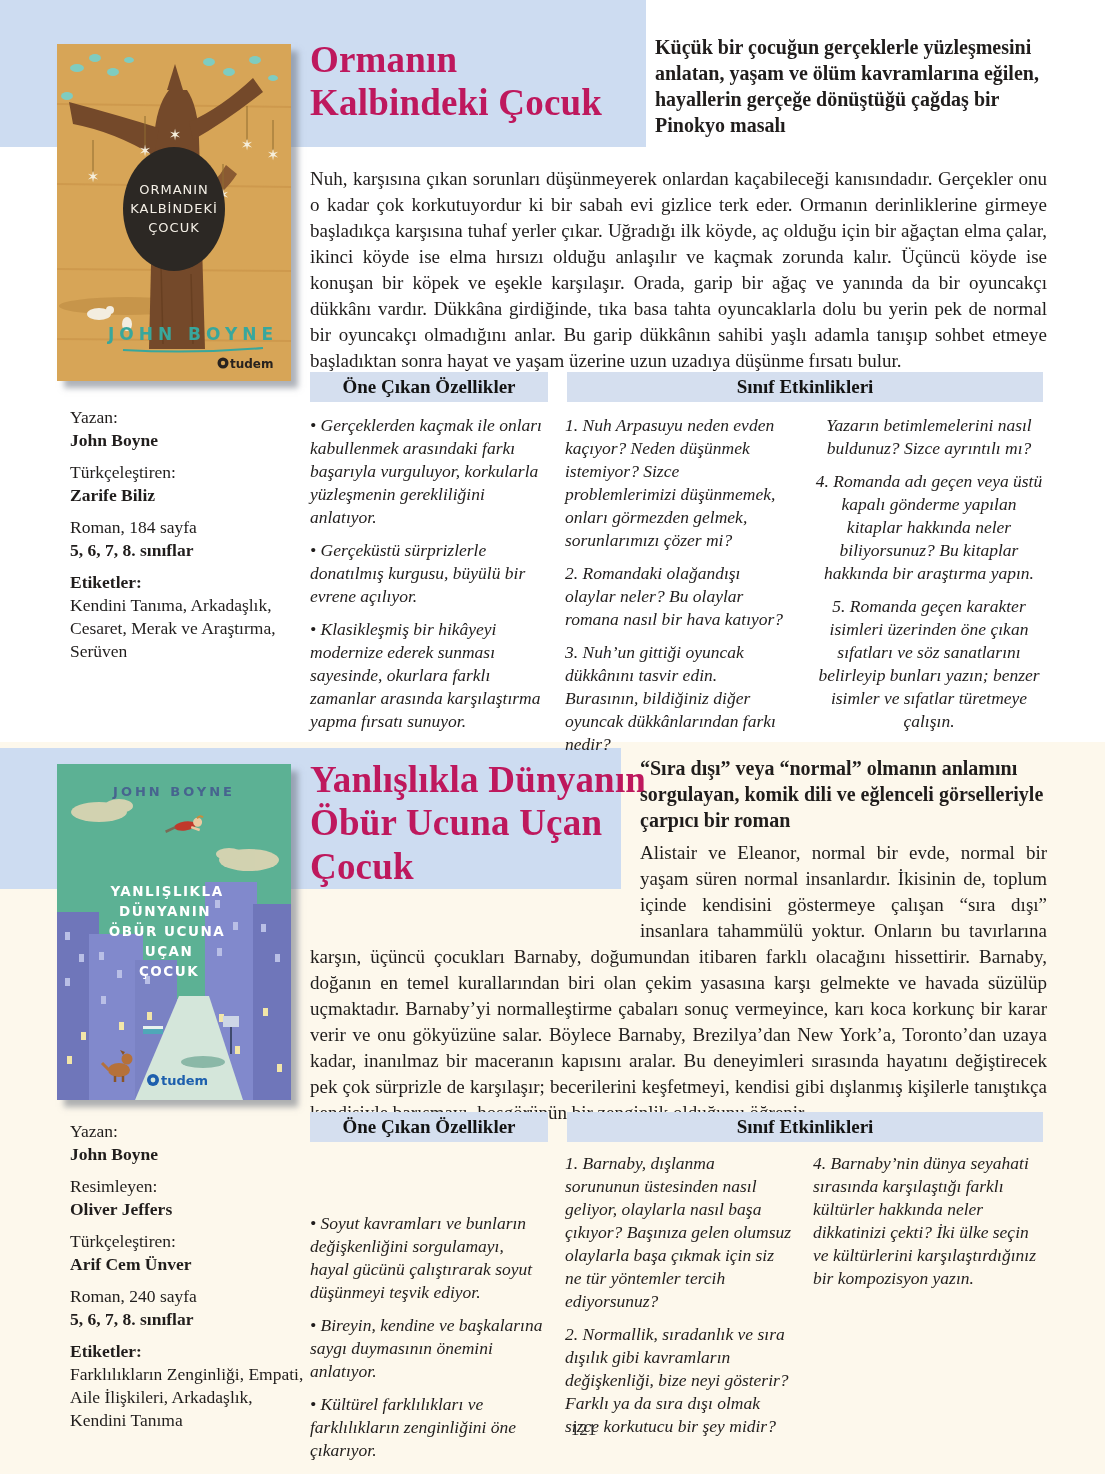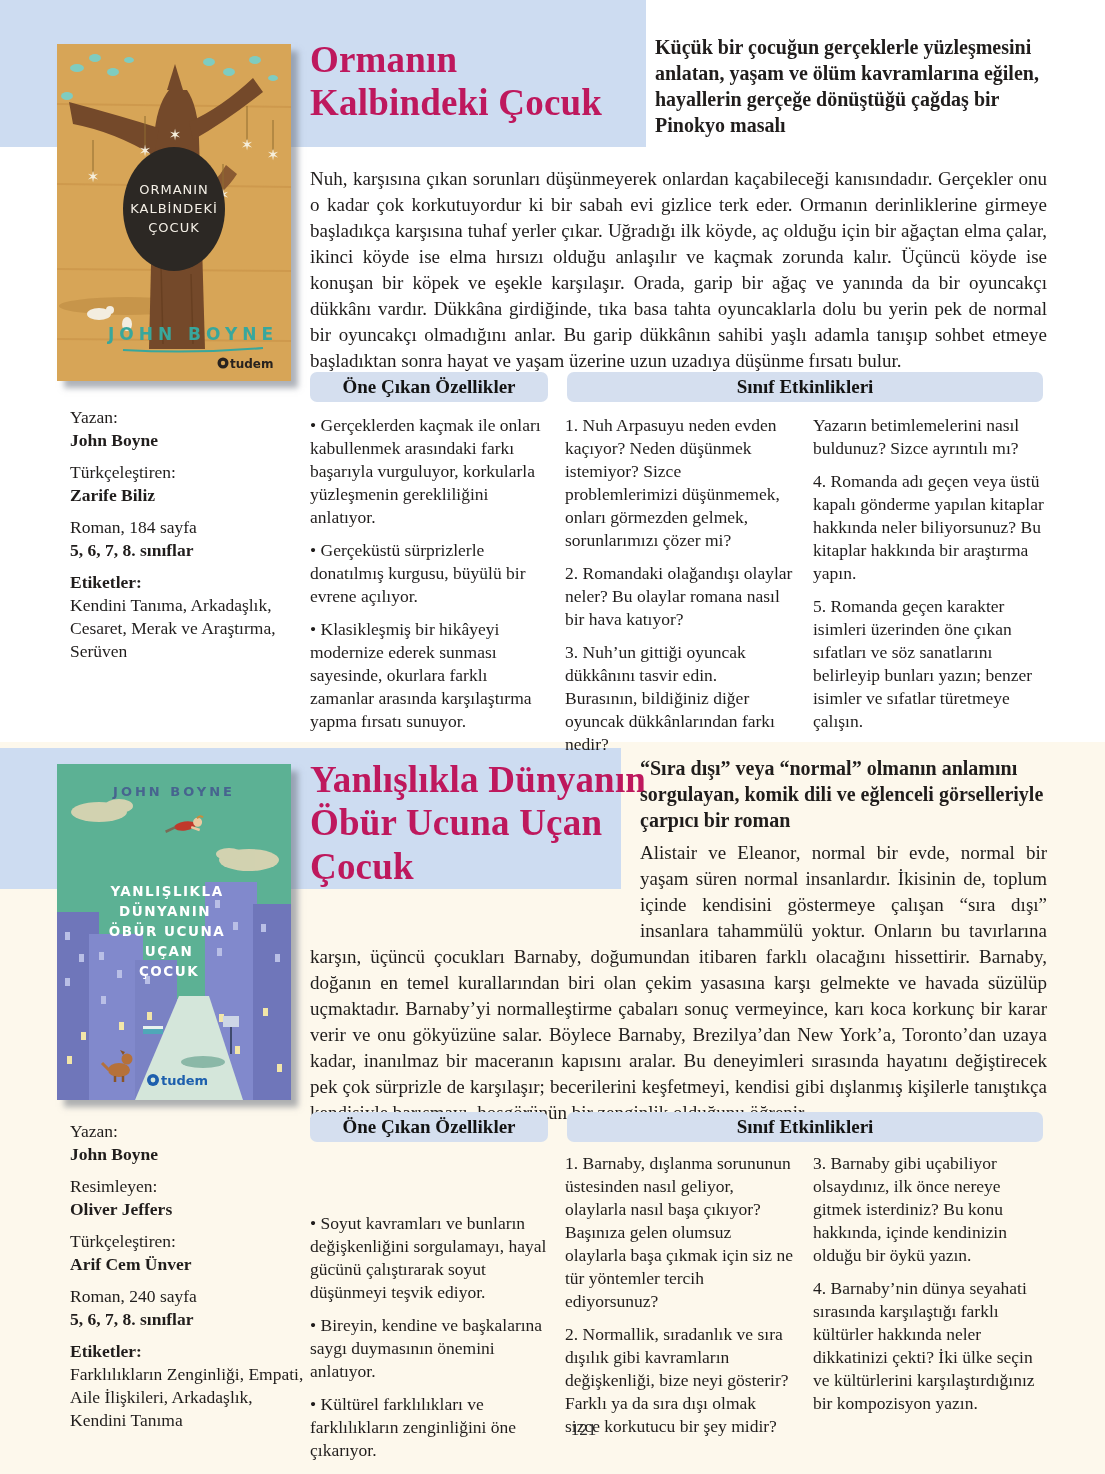--- a/index.html
+++ b/index.html
@@ -29,32 +29,32 @@
   .cover1{left:57px;top:44px;width:234px;height:337px;}
   .cover2{left:57px;top:764px;width:234px;height:336px;}
   .cover svg{display:block;}
   
   .info{width:235px;font-size:17.5px;line-height:23px;}
   .info1{left:70px;top:406px;}
   .info2{left:70px;top:1120px;}
   .info-group{margin-bottom:9px;}
   .bold{font-weight:bold;}
   
-  .colhead{background:#d5dfef;height:30px;line-height:30px;text-align:center;font-weight:bold;font-size:19px;color:#131313;border-radius:7px;}
+  .colhead{background:#d5dfef;height:30px;line-height:30px;text-align:center;font-weight:bold;font-size:19px;color:#131313;}
   .features-head1{left:310px;top:372px;width:238px;}
   .activities-head1{left:567px;top:372px;width:476px;}
   .features-head2{left:310px;top:1112px;width:238px;}
   .activities-head2{left:567px;top:1112px;width:476px;}
   
   .col{width:237px;font-size:17.5px;line-height:23px;}
-  .col p{margin:0 0 10px 0;}
+  .col p{margin:0 0 10px 0;font-style:italic;}
   .bullets p::before{content:"• ";}
   .features1{left:310px;top:414px;}
   .acts1a{left:565px;top:414px;width:228px;}
-  .acts1b{left:813px;top:414px;width:232px;}
+  .acts1b{left:813px;top:414px;width:232px;text-align:center;}
   .features2{left:310px;top:1212px;}
   .acts2a{left:565px;top:1152px;width:228px;}
   .acts2b{left:813px;top:1152px;width:232px;}
   
   .pagenum{left:0;top:1420px;width:1105px;text-align:center;font-size:17px;color:#2a2a2a;padding-left:31px;}
   
   .hand{font-family:"DejaVu Sans",sans-serif;}
 </style>
 </head>
 <body>
@@ -309,19 +309,18 @@
     <p>Soyut kavramları ve bunların değişkenliğini sorgulamayı, hayal gücünü çalıştırarak soyut düşünmeyi teşvik ediyor.</p>
     <p>Bireyin, kendine ve başkalarına saygı duymasının önemini anlatıyor.</p>
     <p>Kültürel farklılıkları ve farklılıkların zenginliğini öne çıkarıyor.</p>
   </div>
 
   <div class="abs col acts2a">
     <p>1. Barnaby, dışlanma sorununun üstesinden nasıl geliyor, olaylarla nasıl başa çıkıyor? Başınıza gelen olumsuz olaylarla başa çıkmak için siz ne tür yöntemler tercih ediyorsunuz?</p>
     <p>2. Normallik, sıradanlık ve sıra dışılık gibi kavramların değişkenliği, bize neyi gösterir? Farklı ya da sıra dışı olmak sizce korkutucu bir şey midir?</p>
   </div>
   <div class="abs col acts2b">
-    <p>3. Barnaby gibi uçabiliyor olsaydınız, ilk önce nereye gitmek isterdiniz? Bu konu hakkında, içinde kendinizin olduğu bir öykü yazın.</p>
     <p>4. Barnaby’nin dünya seyahati sırasında karşılaştığı farklı kültürler hakkında neler dikkatinizi çekti? İki ülke seçin ve kültürlerini karşılaştırdığınız bir kompozisyon yazın.</p>
   </div>
 
   <div class="abs pagenum">121</div>
 
 </div>
 
 </body></html>

